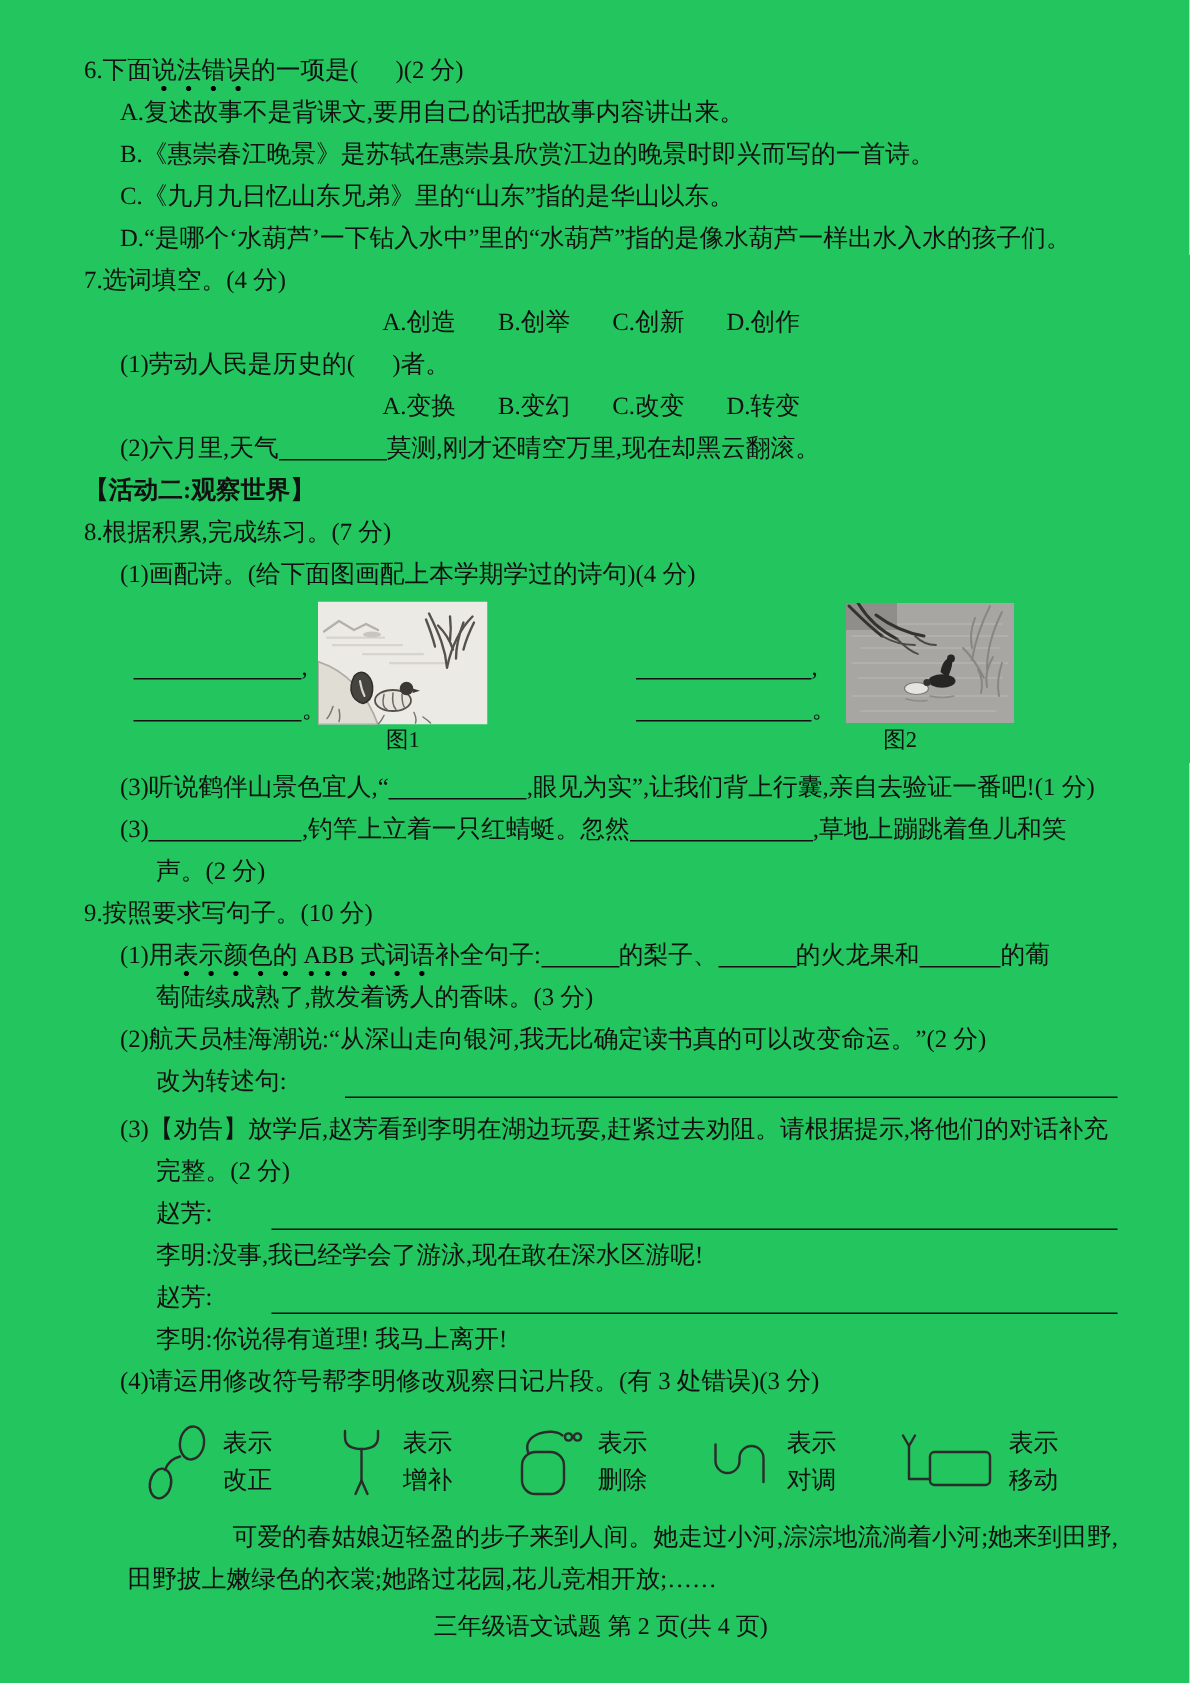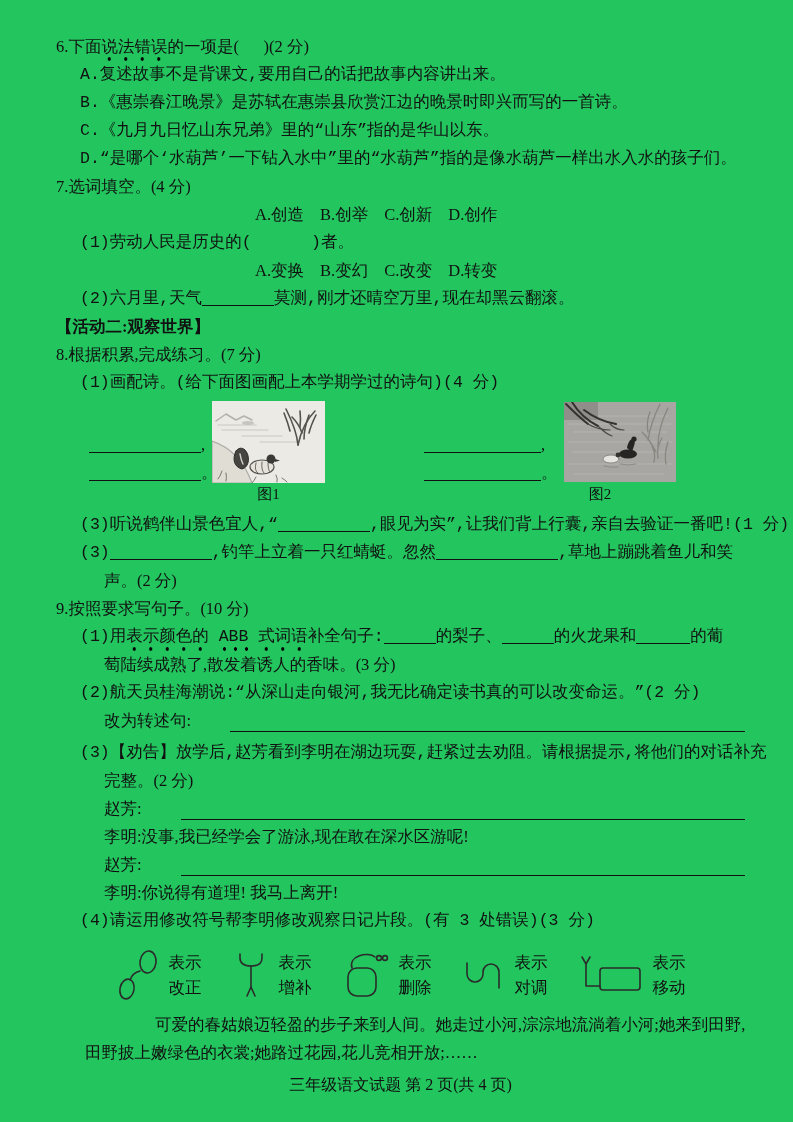--- a/index.html
+++ b/index.html
@@ -9,40 +9,40 @@
     box-sizing:border-box;
     padding:33px 48px 0 56px;
     background:#22c55e;
     color:#111;
     font-family:"Liberation Serif","DejaVu Serif",serif;
     font-size:16.5px;
     overflow:hidden;
   }
   .line{line-height:28px;white-space:pre;}
   .flexline{display:flex;align-items:center;gap:39px;}
-  .ind1{padding-left:24px;font-family:Liberation Mono, monospace;}
+  .ind1{padding-left:24px;}
   .ind2{padding-left:48px;}
   .bold{font-weight:bold;}
-  .opt-row{padding-left:199px;display:flex;gap:16px;line-height:28px;white-space:pre;}
+  .opt-row{padding-left:199px;display:flex;gap:28px;line-height:28px;white-space:pre;}
   .blank{display:inline-block;border-bottom:1px solid #111;height:15px;transform:translateY(3px);}
   .blank.grow{flex:1 1 auto;}
   .emph{
     background-image:radial-gradient(circle,#000 1.6px,transparent 1.9px);
     background-size:16.5px 6px;background-position:0 100%;background-repeat:repeat-x;
     padding-bottom:6px;
   }
   .emph-latin{background-size:11px 6px;}
   
   .fig-row{position:relative;height:114px;}
   .fig-blanks{position:absolute;top:34px;}
   .fig-blank-line{height:28px;line-height:28px;white-space:pre;}
   .fig-img{position:absolute;top:4px;border:0;}
   .fig-cap{position:absolute;top:88px;text-align:center;font-size:15px;line-height:18px;}
   
-  .sym-row{display:flex;justify-content:center;align-items:center;gap:30px;height:56px;margin-top:12px;}
+  .sym-row{display:flex;justify-content:center;align-items:center;gap:40px;height:56px;margin-top:12px;font-family:Liberation Mono, monospace;}
   .sym-group{display:flex;align-items:center;gap:9px;}
   .sym-label{display:flex;flex-direction:column;line-height:25px;font-size:16.5px;}
   .sym-ic{display:block;}
   .diary{margin-top:8px;}
   .diary .first{ text-indent:51px; }
   .diary .cont{ padding-left:29px; }
   .footer{margin-top:4px;text-align:center;font-size:16px;line-height:28px;}
   svg{stroke-linecap:round;stroke-linejoin:round;}
 </style>
 </head>

